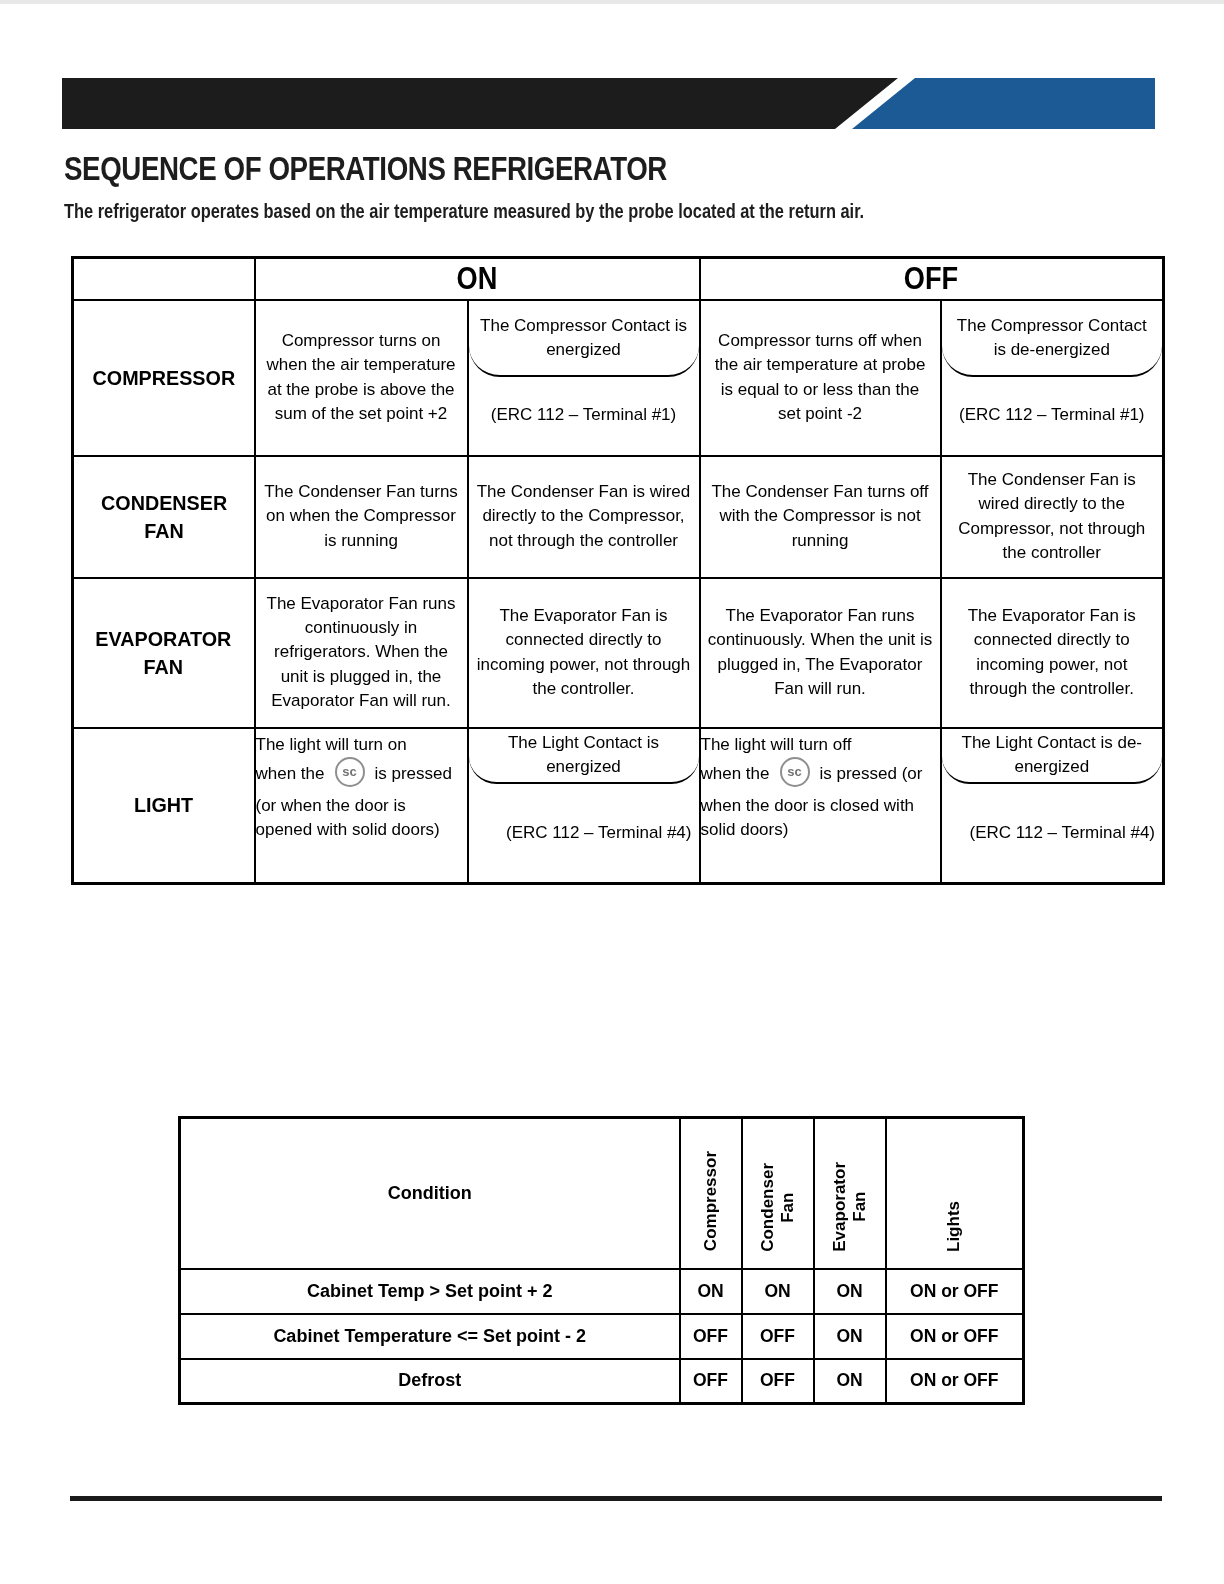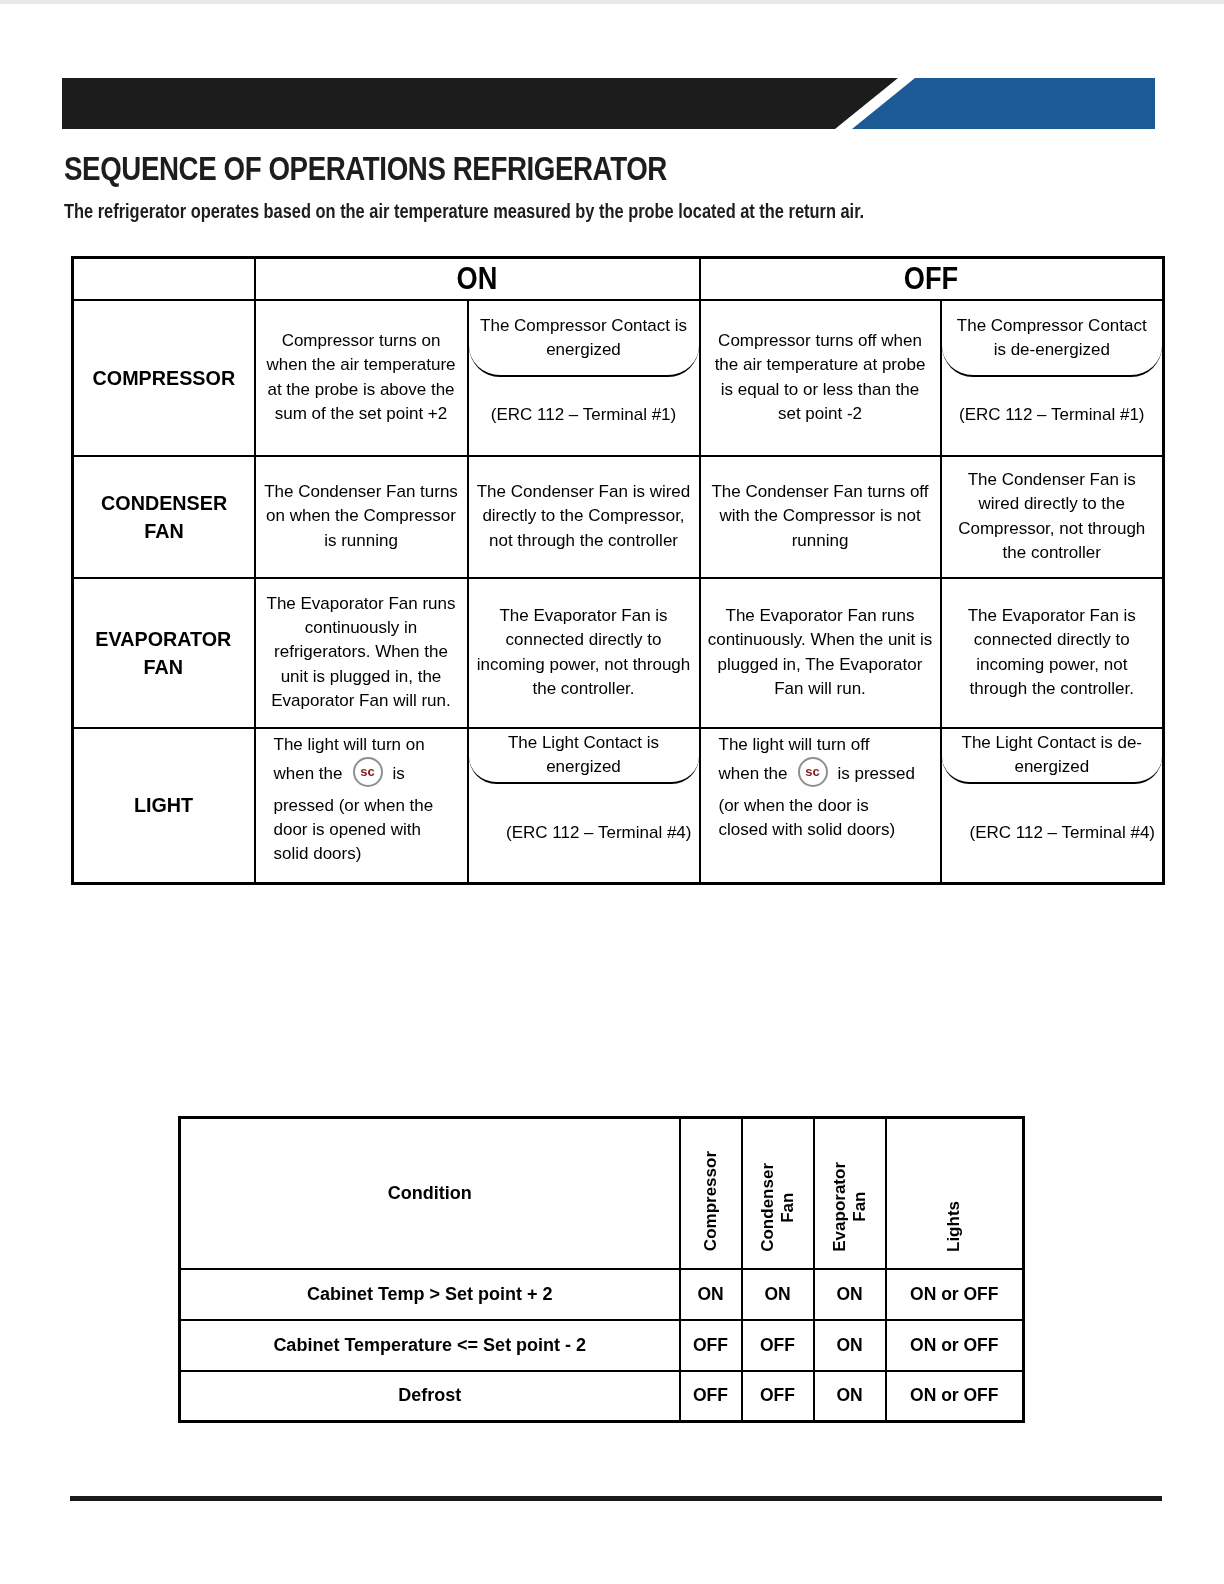--- a/index.html
+++ b/index.html
@@ -58,34 +58,34 @@
   tr.r3 .split-wrap { height:153px;align-items:flex-end; }
   .sub { display:flex; align-items:center; justify-content:center; padding:2px 7px;
          font-size:17px; line-height:1.4; }
   .sub-top { border-bottom:2px solid #000;border-radius:31px; }
   tr.r0 .sub-top { flex:0 0 50.5%; }
   tr.r0 .sub-bot { flex:1 1 auto; }
   tr.r3 .sub-top { flex:0 0 36%; }
   tr.r3 .sub-bot { flex:1 1 auto;padding-left:19px; }
 
   
-  .ops-table td.cell-light-op { vertical-align:top; text-align:left; padding:4px 18px; font-size:17px; line-height:1.4; }
+  .ops-table td.cell-light-op { vertical-align:top; text-align:left; padding:4px 0; font-size:17px; line-height:1.4; }
   .light-flow { margin-top:6px; }
   .sc-chip {
     display:inline-flex; align-items:center; justify-content:center;
     width:30px; height:30px; border:2px solid #8f8f8f; border-radius:50%;
-    font-size:13px; font-weight:700; color:#7f1d1d; background:#fff;
+    font-size:13px; font-weight:700; color:#737373; background:#fff;
     margin:0 10px; vertical-align:-4px; position:relative; top:-7px;
   }
 
   
   .cond-table { position:absolute; left:178px; top:1112px; width:844px; border:3px solid #000; }
   .cond-table td { border:2px solid #000; text-align:center; vertical-align:middle; padding:2px 5px; }
   tr.c-hdr { height:151px; }
-  tr.c-row { height:51px; }
+  tr.c-row { height:45px; }
   .cond-label { font-size:18px; font-weight:700; }
   .cond-val { font-size:17.5px; font-weight:700; }
   td.vhdr { vertical-align:bottom; padding-bottom:12px; }
   .vtext {
     writing-mode:vertical-rl; transform:rotate(180deg);
     white-space:pre-line; font-size:17px; font-weight:700; line-height:1.15;
     display:inline-block;
   }
 
   

